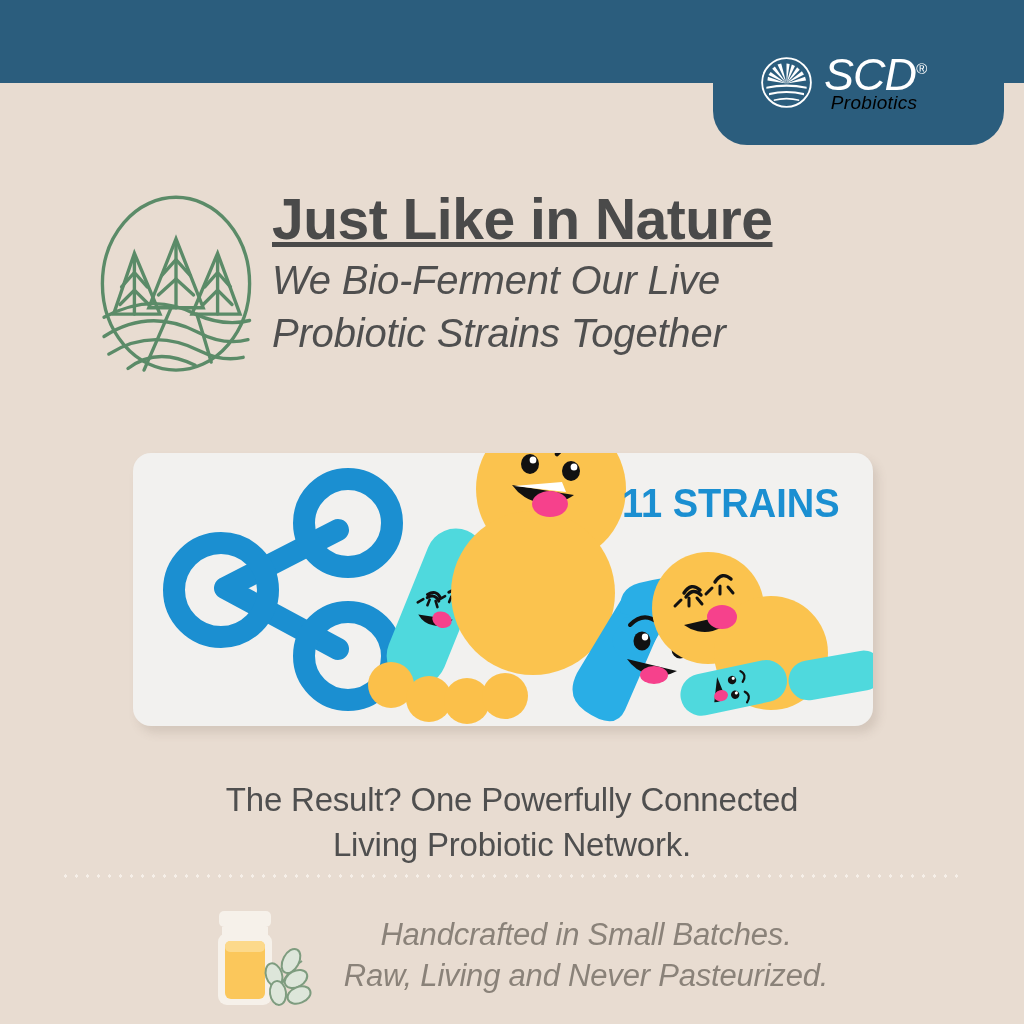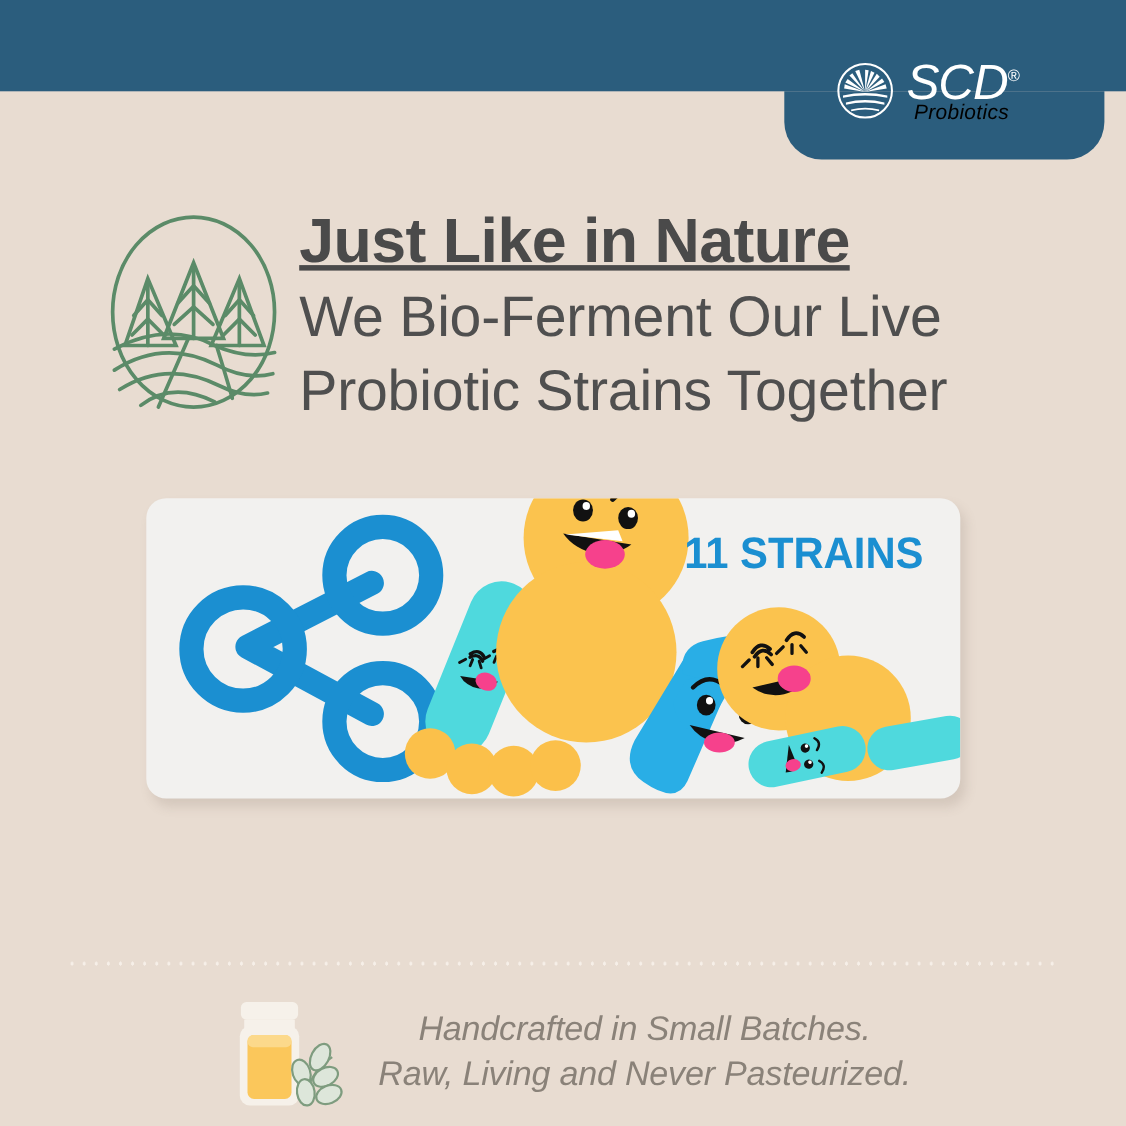--- a/index.html
+++ b/index.html
@@ -44,22 +44,22 @@
     position:absolute;left:96px;top:188px;width:830px;height:200px;
     display:flex;align-items:flex-start;
   }
   .nature-badge{width:160px;height:185px;flex:0 0 auto;margin-top:4px;}
   .headline-text{margin-left:16px;padding-top:2px;}
   .h1{
     font-size:57px;font-weight:bold;color:#4A4A4A;line-height:1.05;
     letter-spacing:-0.5px;margin:0 0 4px 0;text-decoration:underline;
   }
   .h2{
-    font-size:52px;font-weight:400;color:#4F4F4F;line-height:1.32;
-    letter-spacing:-0.2px;margin:0;
+    font-size:40px;font-weight:400;color:#4F4F4F;line-height:1.32;
+    letter-spacing:-0.2px;margin:0;font-style:italic;
   }
 
   
   .card{
     position:absolute;left:133px;top:453px;width:740px;height:273px;
     background:#F2F1EF;border-radius:18px;
     box-shadow:5px 7px 10px rgba(120,100,90,0.17);
   }
   .card-inner{position:absolute;inset:0;overflow:hidden;border-radius:18px;}
   .strains-label{
@@ -237,20 +237,24 @@
             <rect x="655" y="203" width="96" height="40" rx="20" fill="#4FD9DD"></rect>
           </g>
         </g>
 
       </svg>
     </div>
   </div>
 
   <div class="strains-label">11 STRAINS</div>
 
+  <div class="result">
+    <div>The Result? One Powerfully Connected</div>
+    <div>Living Probiotic Network.</div>
+  </div>
 
   <div class="divider"></div>
 
   <div class="footer-row">
     <svg class="jar-icon" viewBox="0 0 120 104">
       <rect x="23" y="6" width="52" height="16" rx="5" fill="#F6F1EA"></rect>
       <path d="M26 22 h46 v8 a8 8 0 0 1 -8 6 h-30 a8 8 0 0 1 -8 -6 Z" fill="#F6F1EA"></path>
       <rect x="22" y="28" width="54" height="72" rx="9" fill="#F6F1EA"></rect>
       <rect x="29" y="36" width="40" height="58" rx="6" fill="#FBC34E" opacity="0.92"></rect>
       <rect x="29" y="36" width="40" height="11" rx="5" fill="#FCD98B"></rect>

